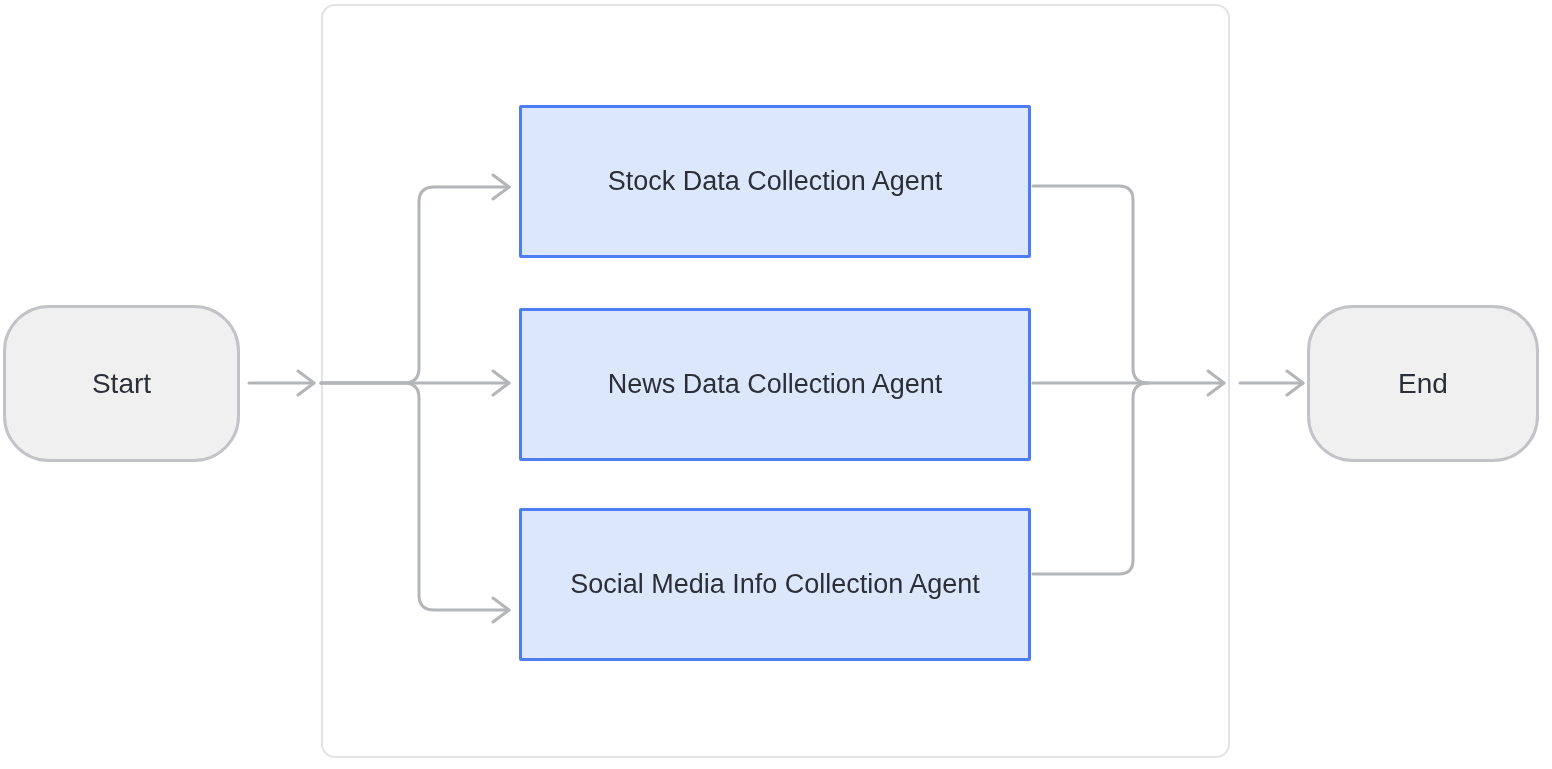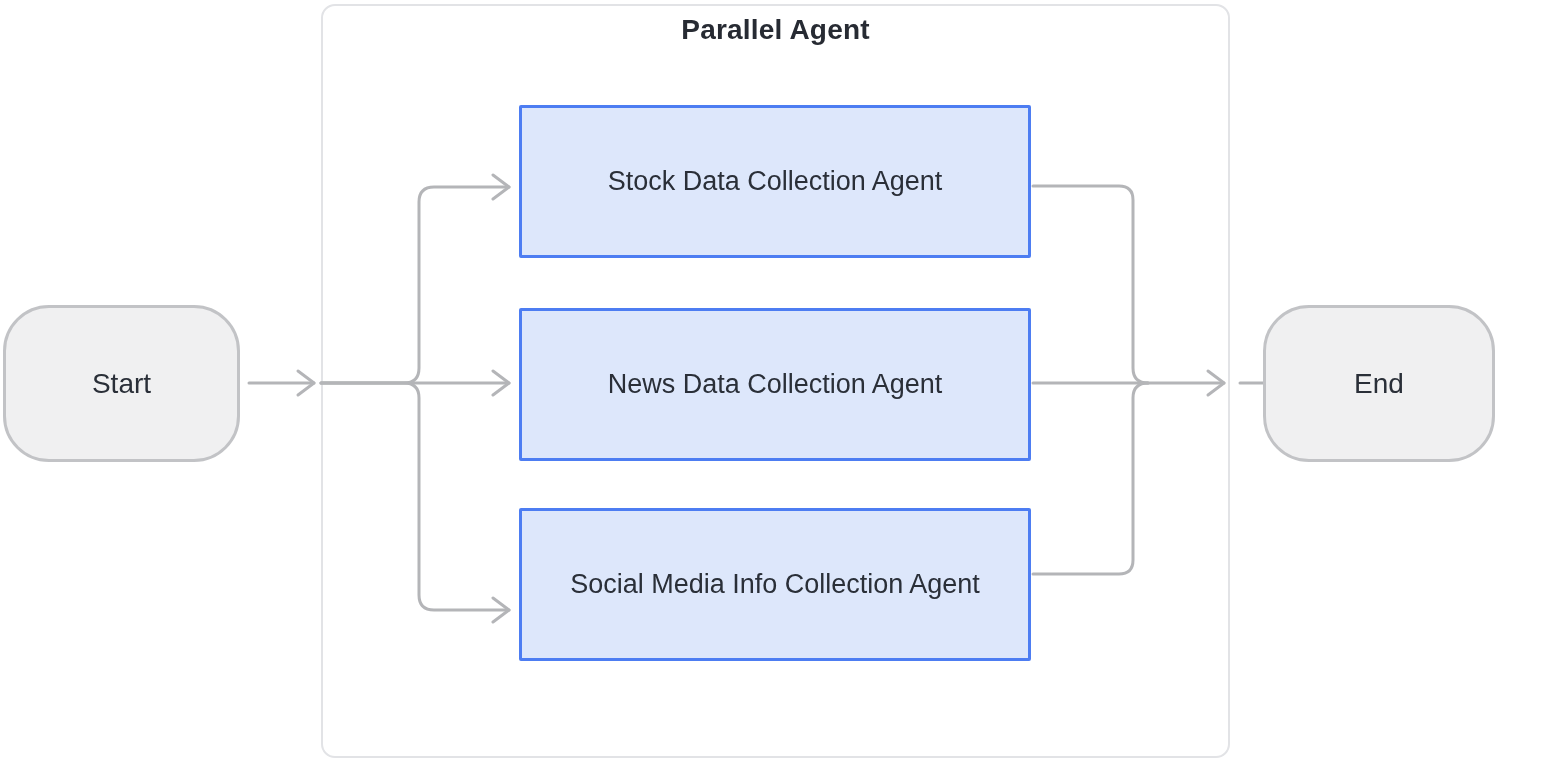--- a/index.html
+++ b/index.html
@@ -50,21 +50,21 @@
     justify-content: center;
     font-size: 28px;
     color: var(--text);
   }
   .terminal {
     background: var(--terminal-fill);
     border: 3px solid var(--terminal-border);
     border-radius: 46px;
   }
   .terminal.start { left: 3px;    top: 305px; width: 237px; height: 157px; }
-  .terminal.end   { left: 1263px; top: 305px; width: 232px; height: 157px; }
+  .terminal.end   { left: 1307px; top: 305px; width: 232px; height: 157px; }
   .agent {
     left: 519px;
     width: 512px; height: 153px;
     background: var(--agent-fill);
     border: 3px solid var(--agent-border);
     border-radius: 2px;
     font-size: 27px;
   }
   .agent.a0 { top: 105px; }
   .agent.a1 { top: 308px; }
@@ -82,21 +82,20 @@
     stroke-linecap: round;
     stroke-linejoin: round;
   }
 </style>
 </head>
 <body>
 
 <div class="canvas">
 
   <div class="group-box"></div>
-  <div class="group-title">Parallel Agent</div>
 
   <svg class="edges" viewBox="0 0 1552 769">
     <defs>
       <marker id="arrow" markerUnits="userSpaceOnUse" markerWidth="40" markerHeight="40" viewBox="-20 -20 40 40" refX="0" refY="0" orient="auto">
         <path d="M -16 -12 L 0 0 L -16 12" fill="none" style="stroke: var(--edge); stroke-width: 3; stroke-linecap: round; stroke-linejoin: round;"></path>
       </marker>
     </defs>
     <path d="M 249 383 L 314 383" marker-end="url(#arrow)"></path>
     <path d="M 321 383 L 404 383 Q 419 383 419 368 L 419 202 Q 419 187 434 187 L 509 187" marker-end="url(#arrow)"></path>
     <path d="M 321 383 L 509 383" marker-end="url(#arrow)"></path>

